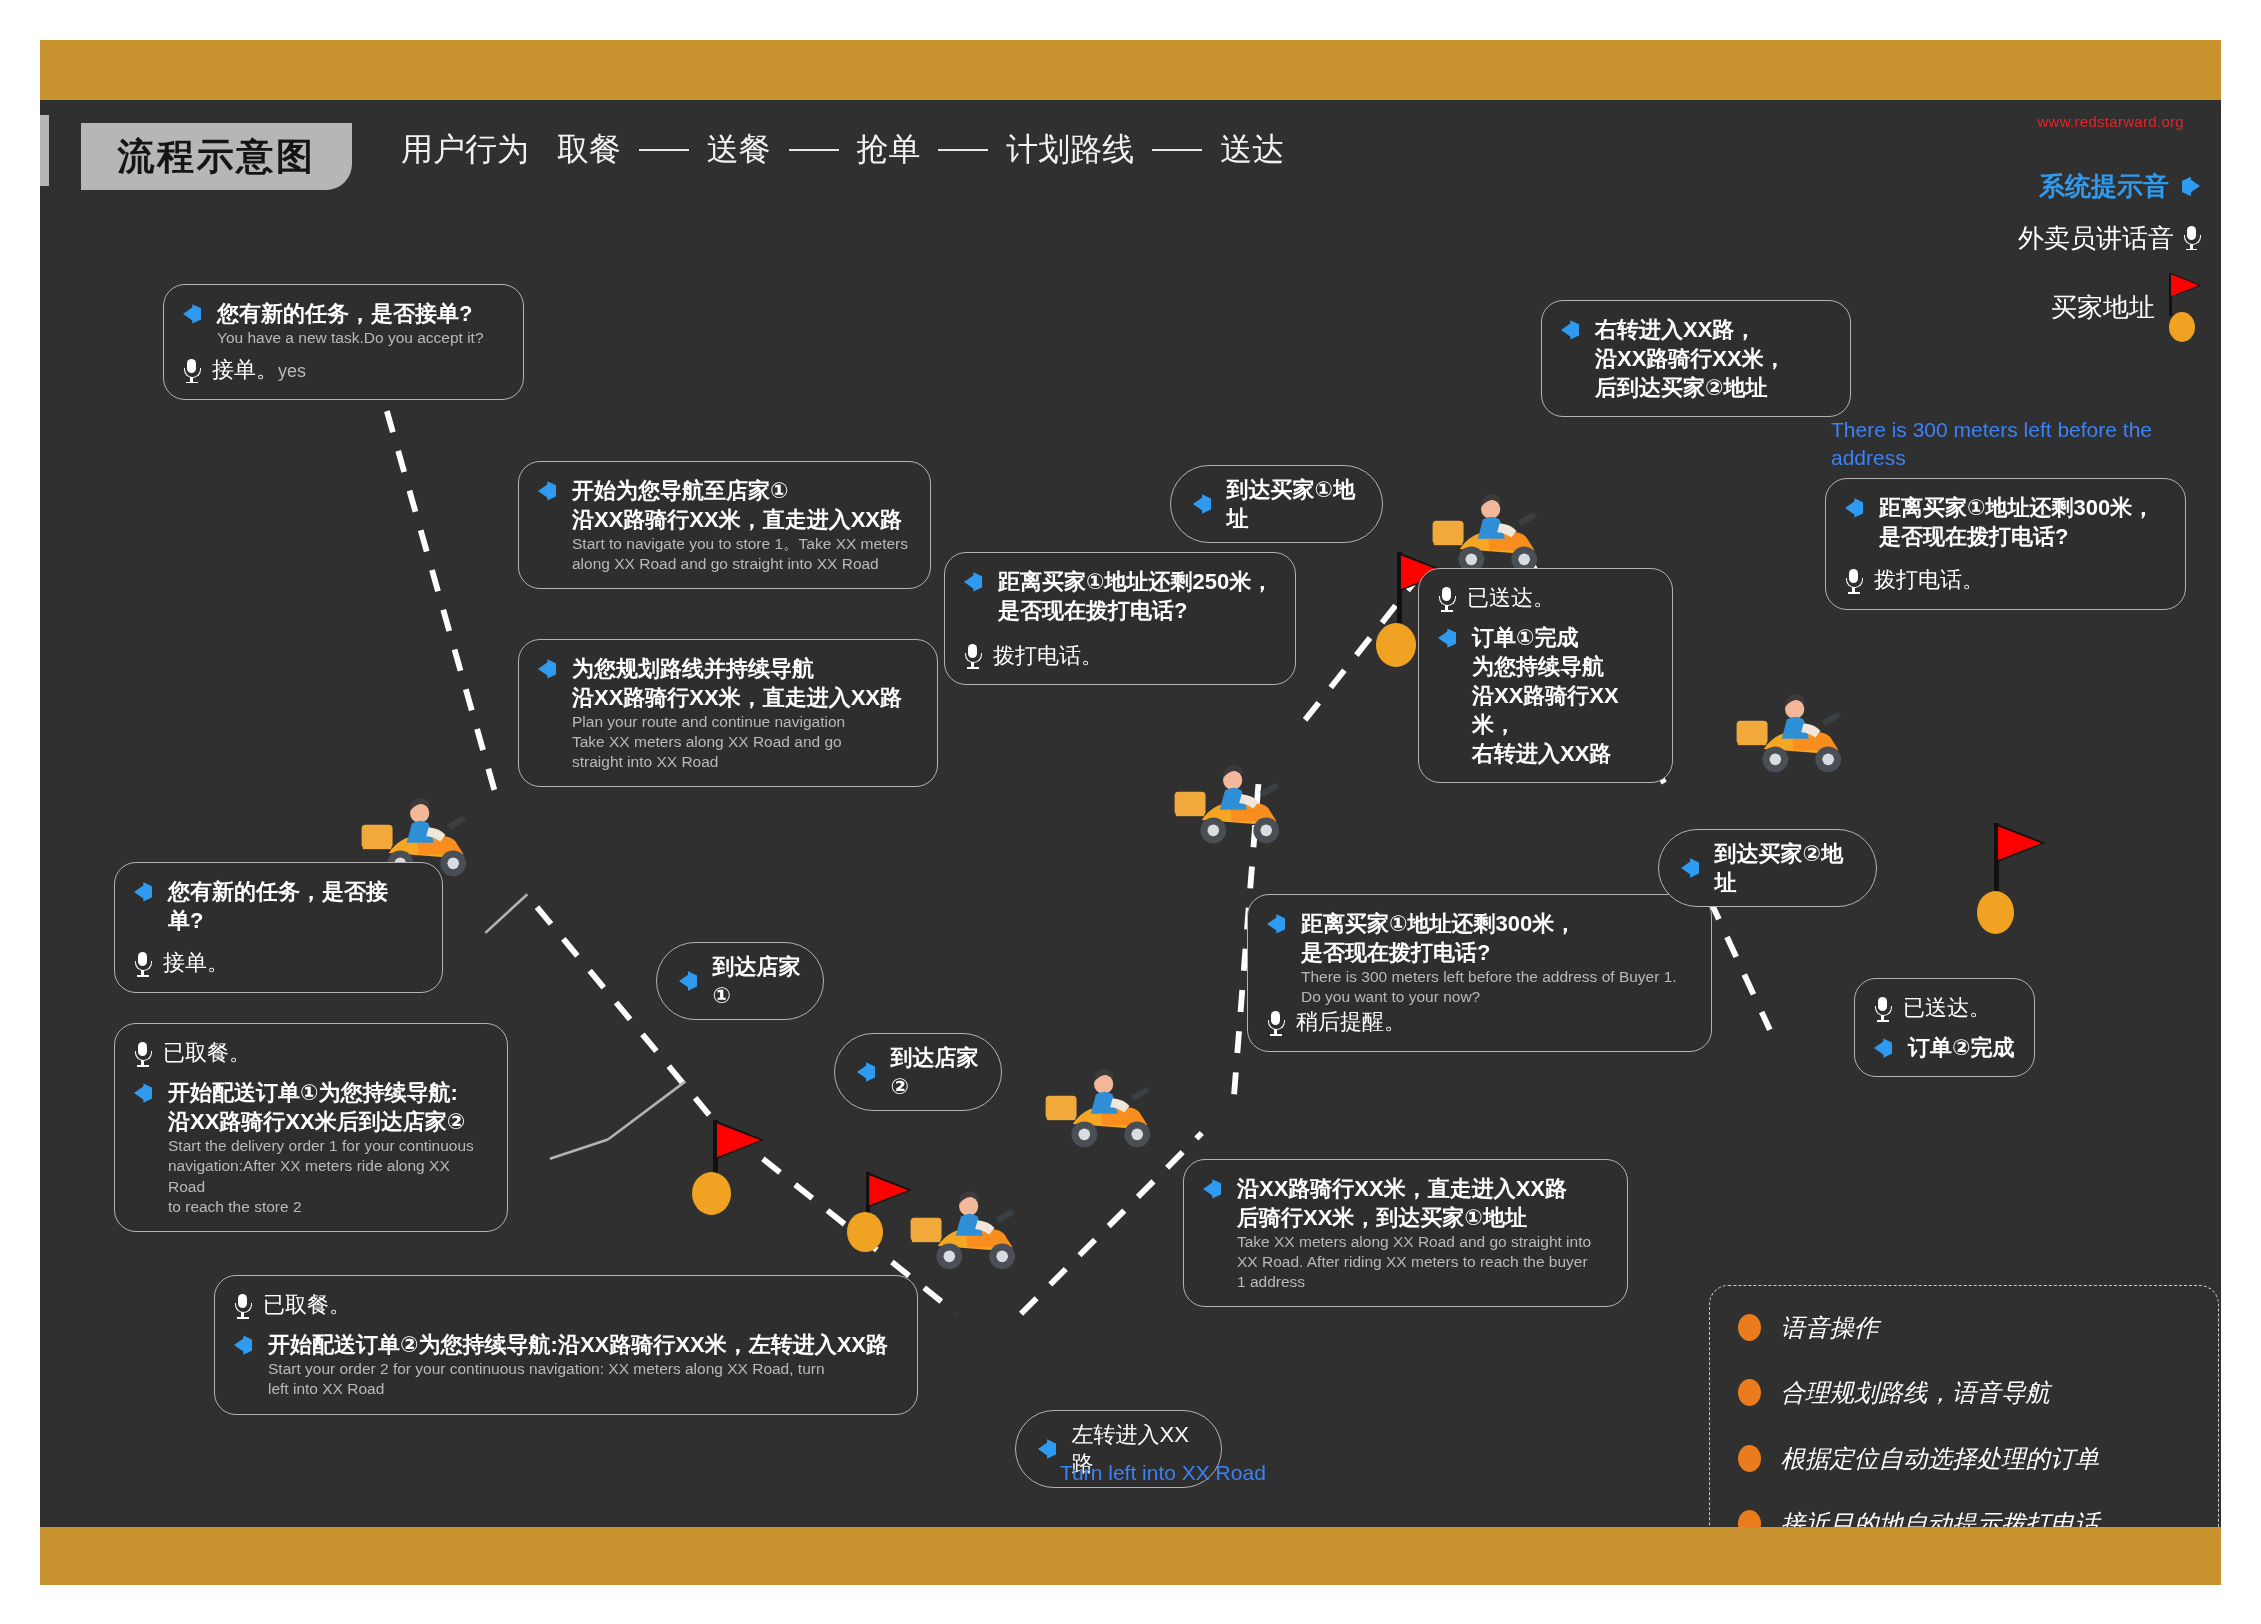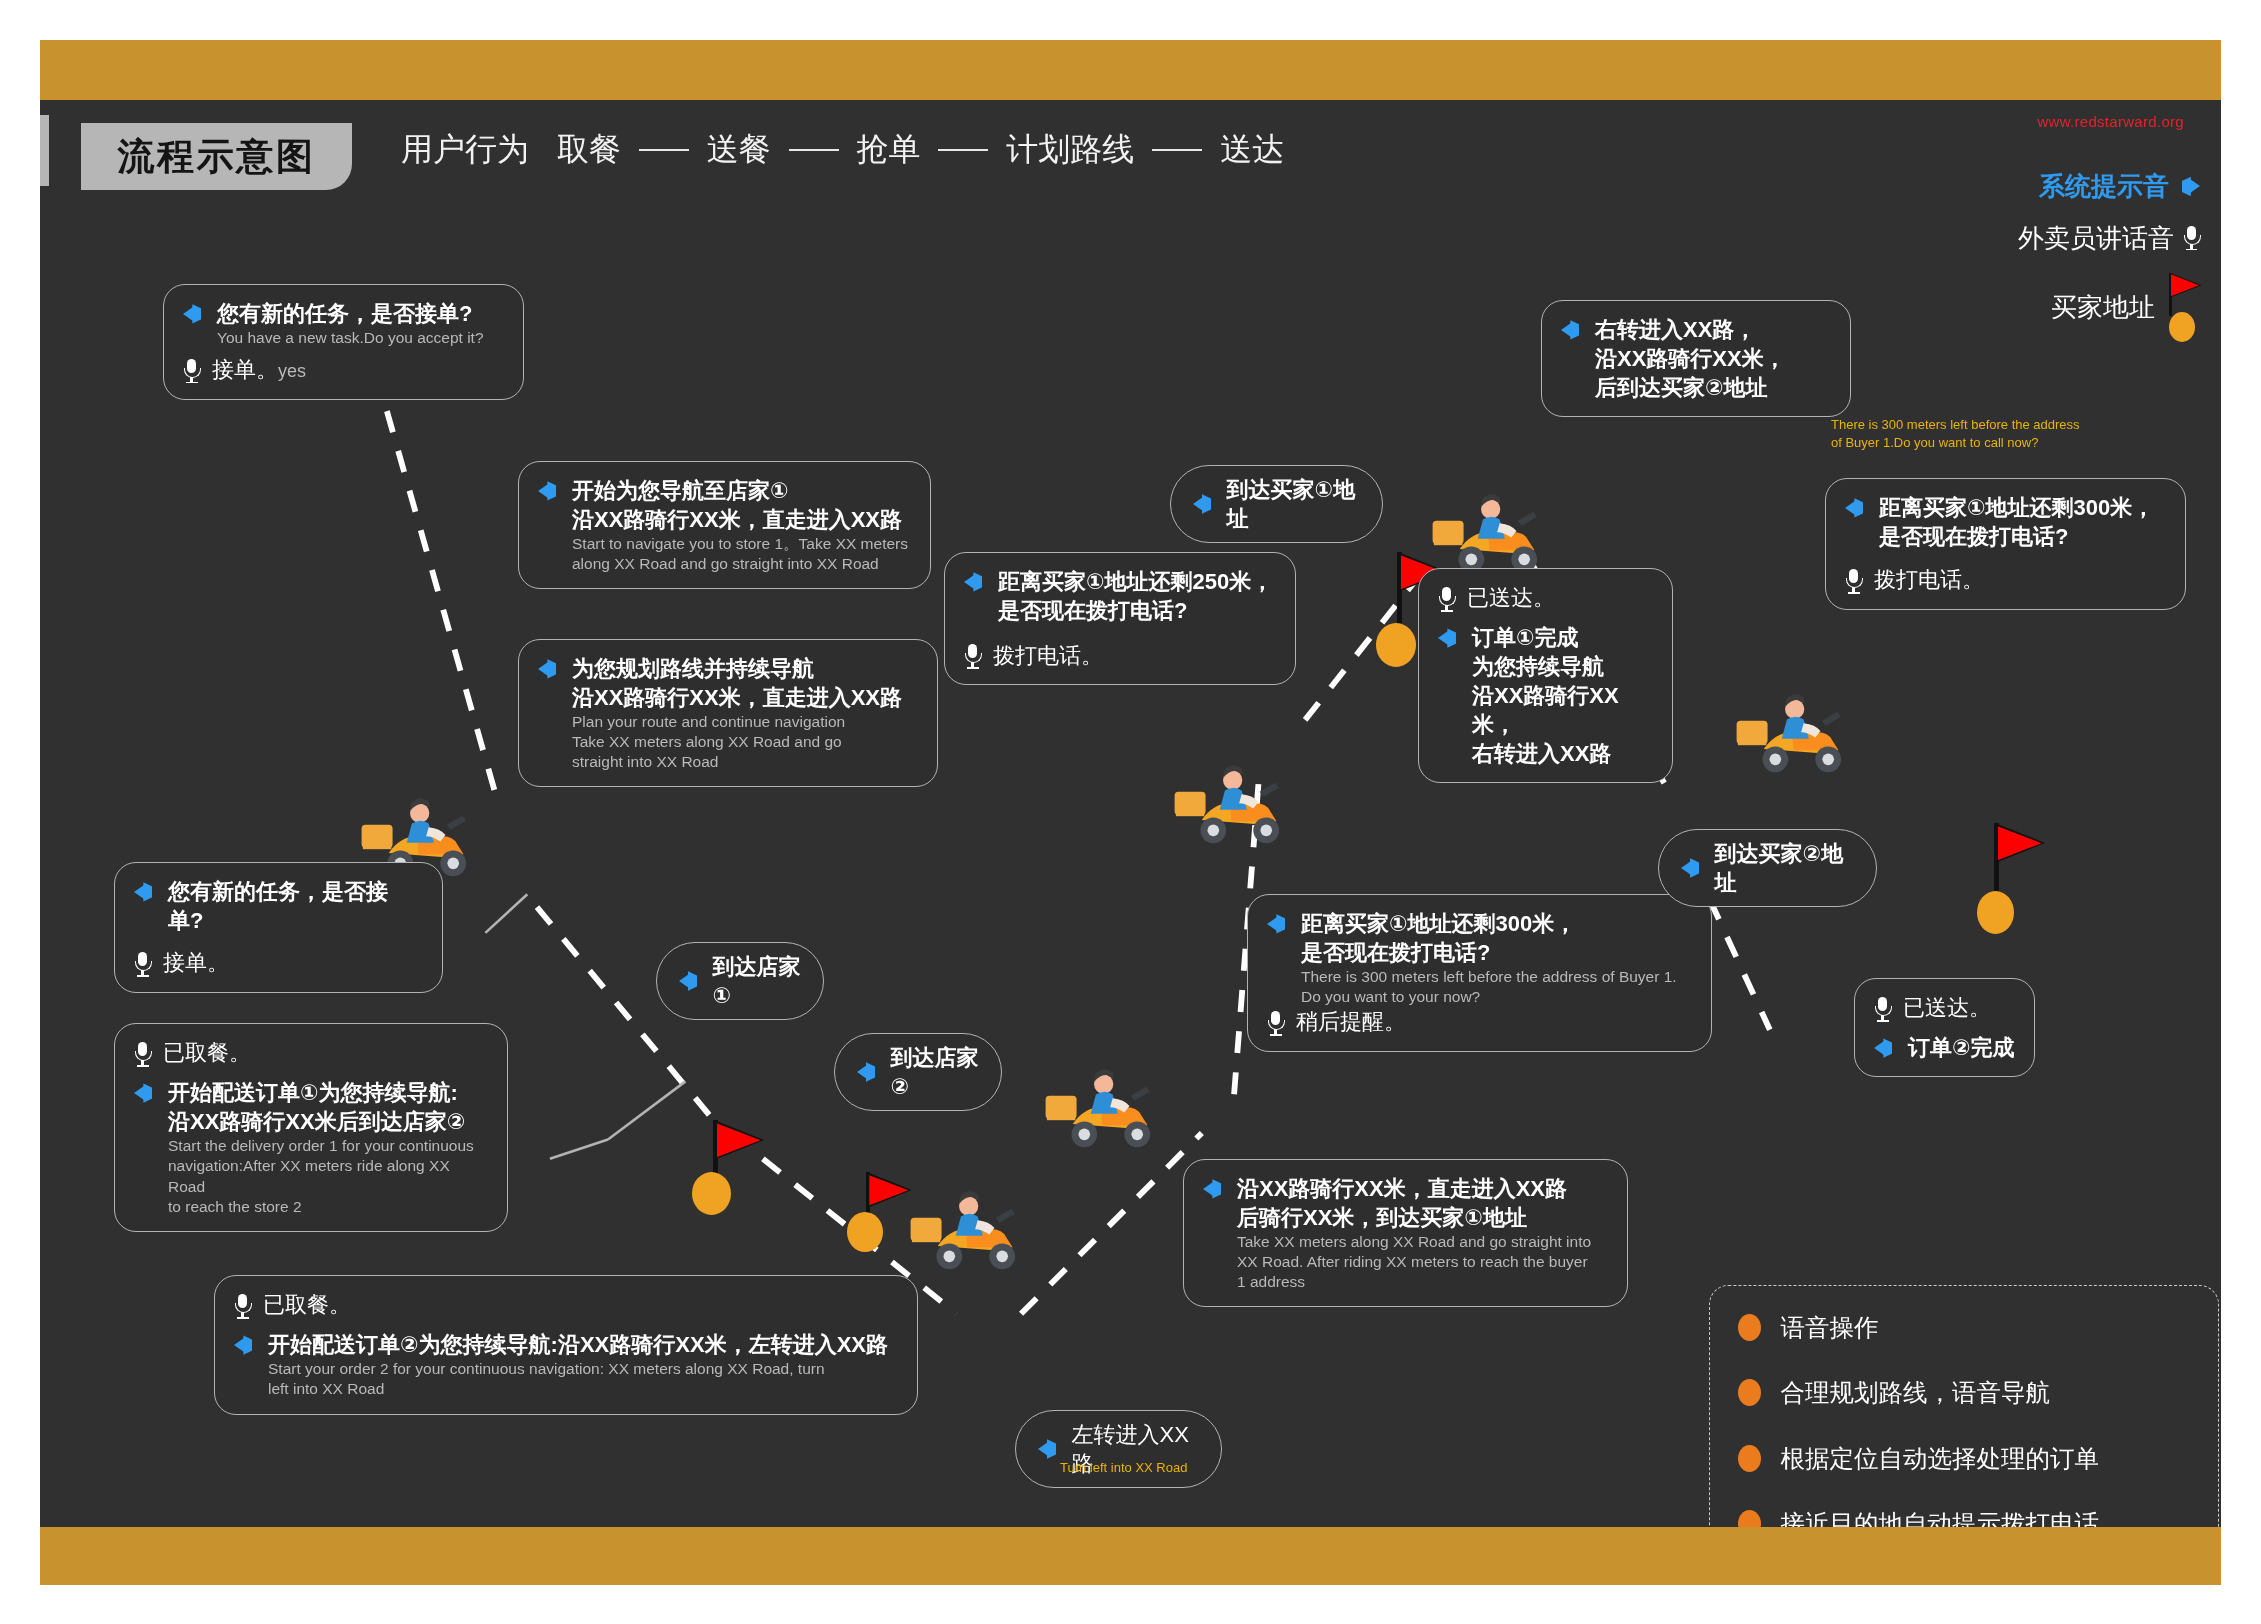--- a/index.html
+++ b/index.html
@@ -108,37 +108,37 @@
   .bub.pill{border-radius:39px;padding:9px 22px;}
   .line{display:flex;align-items:flex-start;gap:11.6px;}
   .line .ic{margin-top:3.9px;}
   .tx{flex:1;}
   .cn-b{font-size:22px;font-weight:700;line-height:1.32;color:#ffffff;}
   .cn-n{font-size:22px;font-weight:400;line-height:1.32;color:#ffffff;}
   .en{font-size:15.5px;color:#b9b9b9;line-height:1.3;font-weight:400;}
   .en-in{font-size:18px;color:#b9b9b9;font-weight:400;}
   .gap{height:10.3px;}
   .bubtext-out{
-    position:absolute;color:#eab308;font-size:13px;line-height:1.35;
+    position:absolute;color:#3b82f6;font-size:21px;line-height:1.35;
   }
 
   
   .rider{position:absolute;width:129px;height:97px;}
   .rider svg{width:100%;height:100%;display:block;}
 
   
   .mk-flag{position:absolute;}
   .mk-dot{position:absolute;width:28px;height:32px;border-radius:50%;background:#f0a323;}
 
   
   #legend-bot{
     position:absolute;left:1669px;top:1185px;width:510px;height:281px;
     border:1.9px dashed #c9c9c9;border-radius:19.4px;
     box-sizing:border-box;padding:24.5px 28px;
-    display:flex;flex-direction:column;justify-content:space-between;
+    display:flex;flex-direction:column;justify-content:space-between;font-style:italic;
   }
   #legend-bot .lrow{display:flex;align-items:center;gap:19.4px;}
   #legend-bot .bullet{width:23px;height:27px;border-radius:50%;background:#ea7c1e;flex:0 0 auto;}
   #legend-bot .ltxt{font-size:24.5px;color:#ffffff;white-space:nowrap;}
 </style>
 </head>
 <body>
 
 <div id="page">
 

